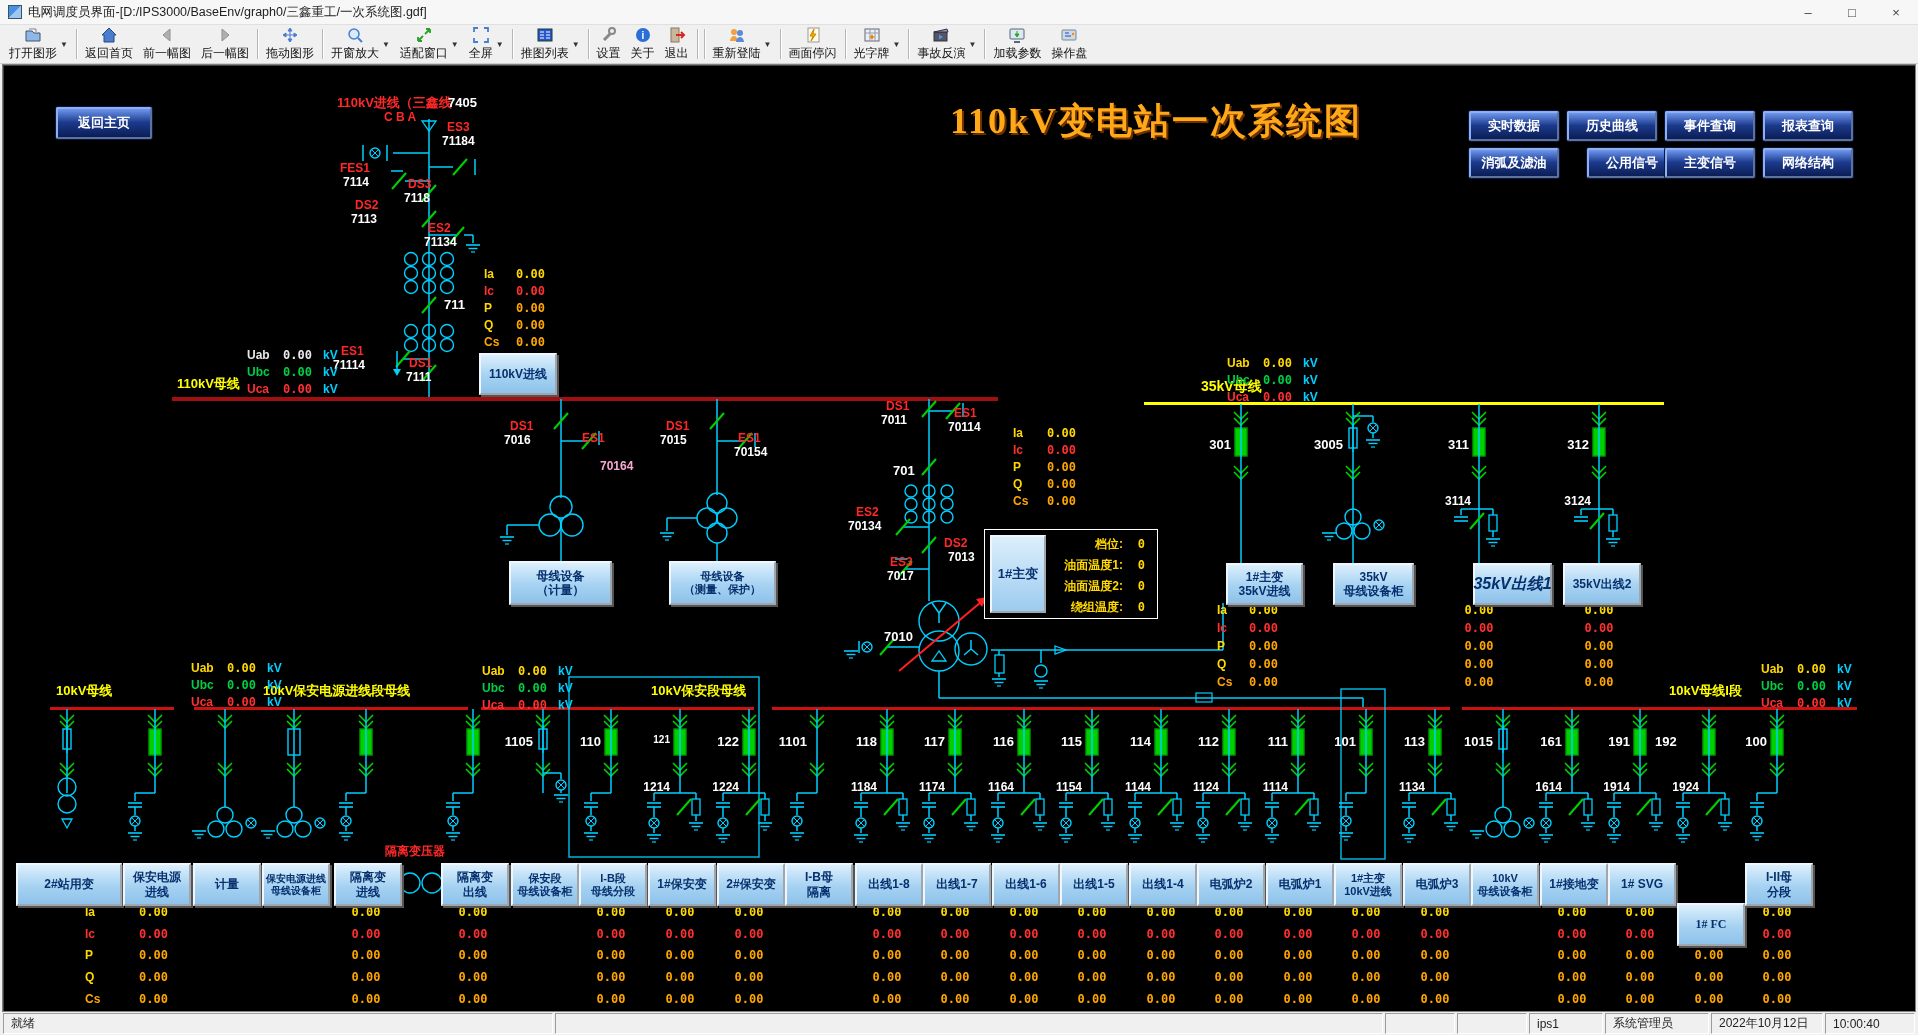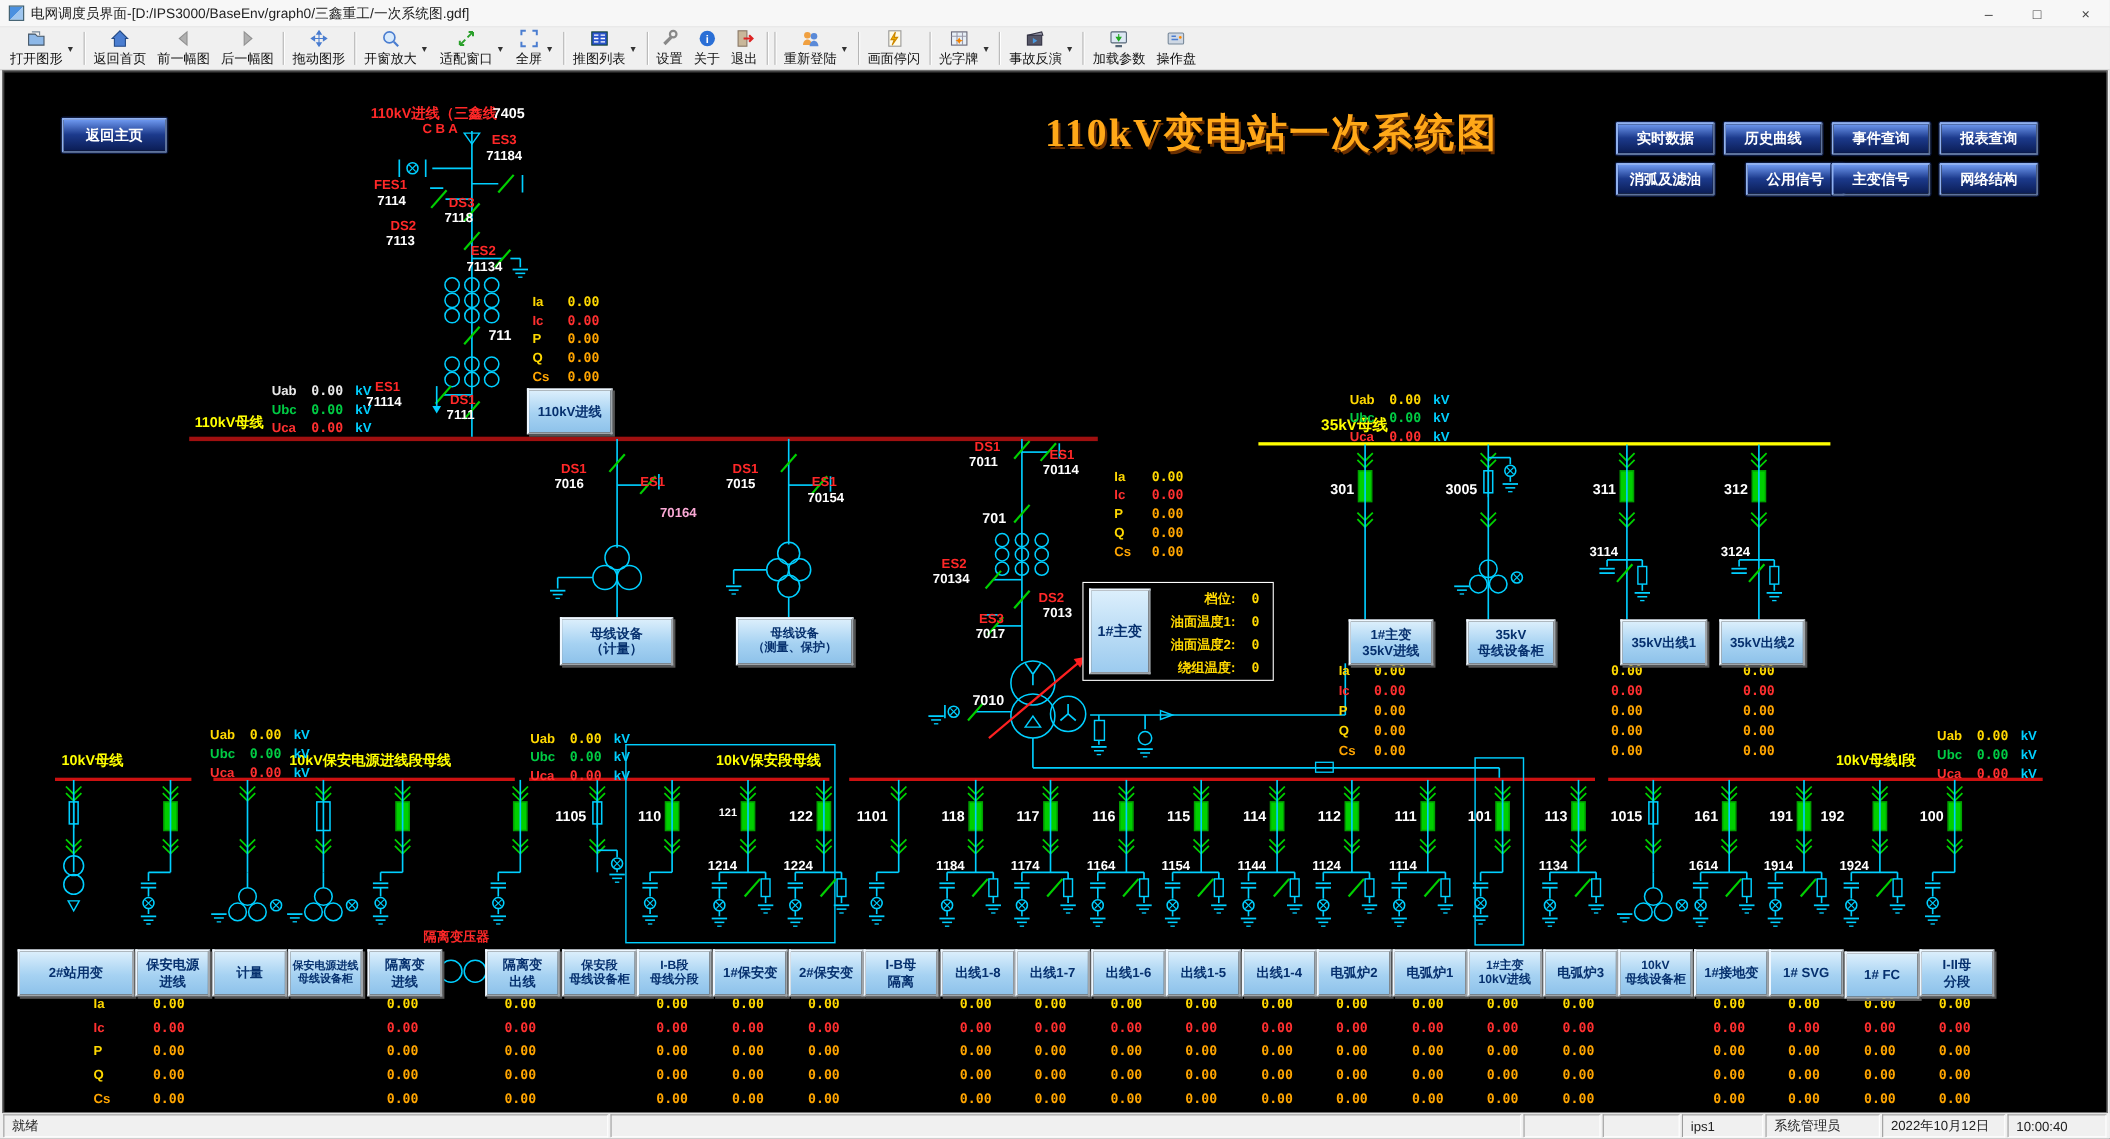--- a/index.html
+++ b/index.html
@@ -1165,21 +1165,21 @@
       <span>（测量、保护）</span>
     </div>
     <div class="devbox" style="left: 1223px; top: 498px; width: 73px; height: 38px; font-size: 12px;">
       <span>1#主变</span>
       <span>35kV进线</span>
     </div>
     <div class="devbox" style="left: 1330px; top: 498px; width: 77px; height: 38px; font-size: 12px;">
       <span>35kV</span>
       <span>母线设备柜</span>
     </div>
-    <div class="devbox" style="left: 1470px; top: 498px; width: 75px; height: 38px; font-size: 12px;">
+    <div class="devbox" style="left: 1470px; top: 498px; width: 75px; height: 38px; font-size: 16px; font-style: italic;">
       <span>35kV出线1</span>
     </div>
     <div class="devbox" style="left: 1560px; top: 498px; width: 74px; height: 38px; font-size: 12px;">
       <span>35kV出线2</span>
     </div>
     <div class="devbox" style="left: 13px; top: 798px; width: 102px; height: 39px; font-size: 12px;">
       <span>2#站用变</span>
     </div>
     <div class="devbox" style="left: 120px; top: 798px; width: 64px; height: 39px; font-size: 12px;">
       <span>保安电源</span>
@@ -1249,21 +1249,21 @@
     <div class="devbox" style="left: 1468px; top: 798px; width: 64px; height: 39px; font-size: 11px;">
       <span>10kV</span>
       <span>母线设备柜</span>
     </div>
     <div class="devbox" style="left: 1537px; top: 798px; width: 64px; height: 39px; font-size: 12px;">
       <span>1#接地变</span>
     </div>
     <div class="devbox" style="left: 1605px; top: 798px; width: 64px; height: 39px; font-size: 12px;">
       <span>1# SVG</span>
     </div>
-    <div class="devbox" style="left: 1674px; top: 800px; width: 64px; height: 39px; font-size: 12px;">
+    <div class="devbox" style="left: 1674px; top: 838px; width: 64px; height: 39px; font-size: 12px; font-family: Liberation Serif, serif;">
       <span>1# FC</span>
     </div>
     <div class="devbox" style="left: 1742px; top: 798px; width: 64px; height: 39px; font-size: 12px;">
       <span>I-II母</span>
       <span>分段</span>
     </div>
     <div class="navbtn" style="left: 1466px; top: 46px; width: 86px; height: 26px;">实时数据</div>
     <div class="navbtn" style="left: 1564px; top: 46px; width: 86px; height: 26px;">历史曲线</div>
     <div class="navbtn" style="left: 1662px; top: 46px; width: 86px; height: 26px;">事件查询</div>
     <div class="navbtn" style="left: 1760px; top: 46px; width: 86px; height: 26px;">报表查询</div>

